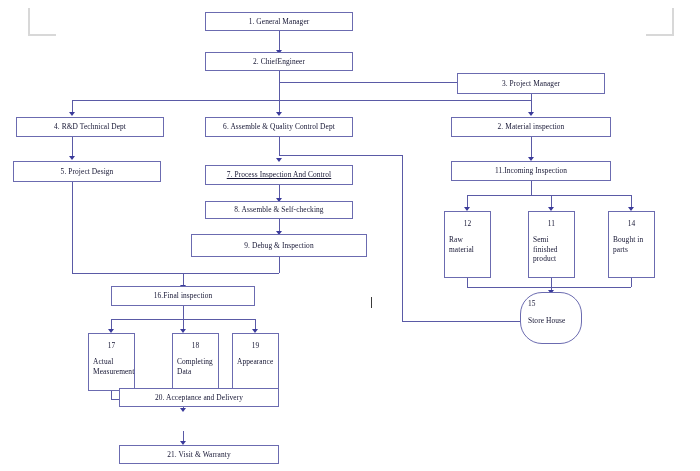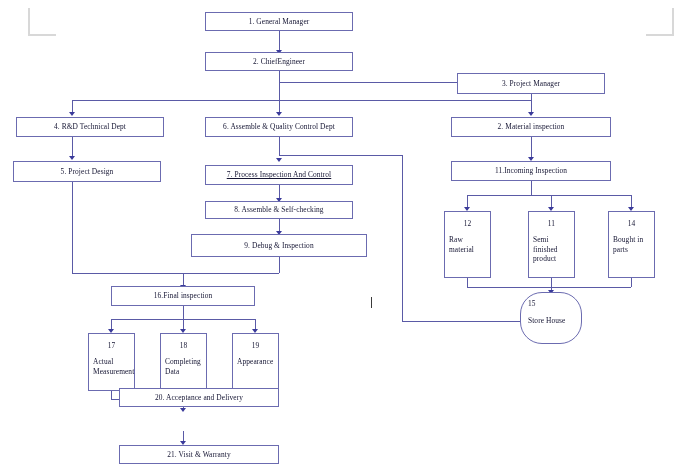--- a/index.html
+++ b/index.html
@@ -183,21 +183,21 @@
 
   <div class="node center" style="left:111px;top:286px;width:144px;height:20px;">
     <span>16.Final inspection</span>
   </div>
 
   <div class="node stack" style="left:88px;top:333px;width:47px;height:58px;">
     <span class="num">17</span>
     <span class="cap">Actual Measurement</span>
   </div>
 
-  <div class="node stack" style="left:160px;top:333px;width:47px;height:70px;">
+  <div class="node stack" style="left:172px;top:333px;width:47px;height:70px;">
     <span class="num">18</span>
     <span class="cap">Completing Data</span>
   </div>
 
   <div class="node stack" style="left:232px;top:333px;width:47px;height:58px;">
     <span class="num">19</span>
     <span class="cap">Appearance</span>
   </div>
 
   <div class="node center" style="left:119px;top:388px;width:160px;height:19px;">

